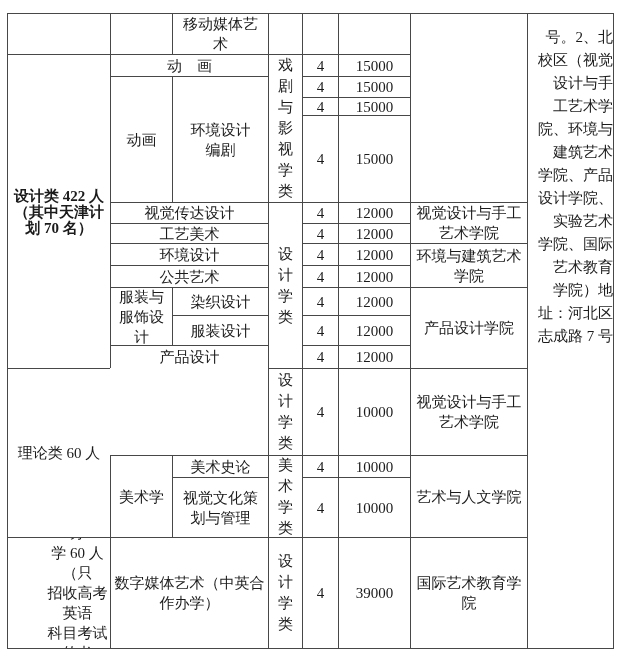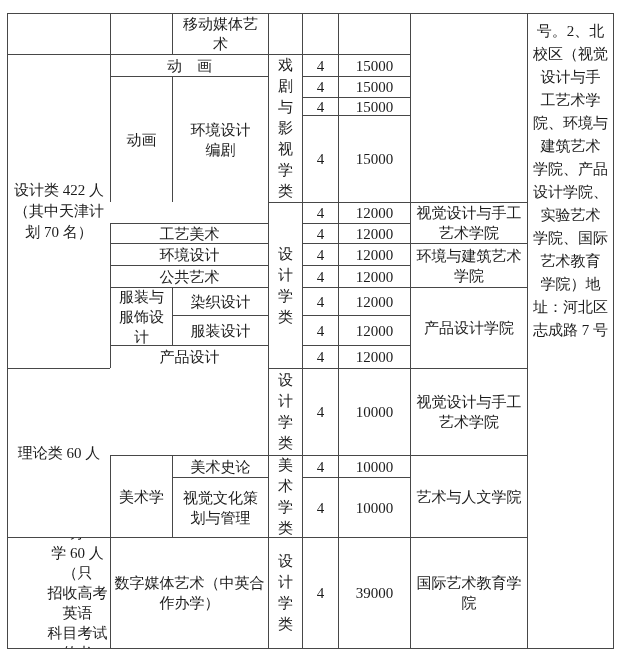--- a/index.html
+++ b/index.html
@@ -29,27 +29,27 @@
     display:flex;
     align-items:center;
     justify-content:center;
     text-align:center;
     white-space:pre-line;
     font-size:15px;
     line-height:20px;
     overflow:hidden;
   }
   .vtext{line-height:21px;}
-  .cat{line-height:21px;}
+  .cat{line-height:16px;font-weight:bold;}
   .cat-multi{line-height:20px;padding-left:37px;}
   .notes-cell{
     display:block;
-    padding-top:6px;
+    padding-top:12px;
     line-height:23px;
-    text-align:center;
+    text-align:right;
   }
 </style>
 </head>
 <body>
 
 <div class="tbl">
 
   <div class="cell" style="left:0;top:0;width:103px;height:41px"></div>
   <div class="cell cat" style="left:0;top:41px;width:103px;height:314px">设计类 422 人
 （其中天津计
@@ -57,20 +57,21 @@
   <div class="cell" style="left:0;top:355px;width:103px;height:169px">理论类 60 人</div>
   <div class="cell cat-multi" style="left:0;top:524px;width:103px;height:111px">中英合作办
 学 60 人（只
 招收高考英语
 科目考试的考
 生）</div>
 
   <div class="cell" style="left:103px;top:0;width:62px;height:41px"></div>
   <div class="cell" style="left:103px;top:63px;width:62px;height:126px">动画</div>
   <div class="cell" style="left:103px;top:41px;width:158px;height:22px">动　画</div>
+  <div class="cell" style="left:103px;top:189px;width:158px;height:21px">视觉传达设计</div>
   <div class="cell" style="left:103px;top:210px;width:158px;height:20px">工艺美术</div>
   <div class="cell" style="left:103px;top:230px;width:158px;height:22px">环境设计</div>
   <div class="cell" style="left:103px;top:252px;width:158px;height:22px">公共艺术</div>
   <div class="cell" style="left:103px;top:274px;width:62px;height:58px">服装与
 服饰设
 计</div>
   <div class="cell" style="left:103px;top:332px;width:158px;height:23px">产品设计</div>
   <div class="cell" style="left:103px;top:442px;width:62px;height:82px">美术学</div>
   <div class="cell" style="left:103px;top:524px;width:158px;height:111px">数字媒体艺术（中英合
 作办学）</div>

